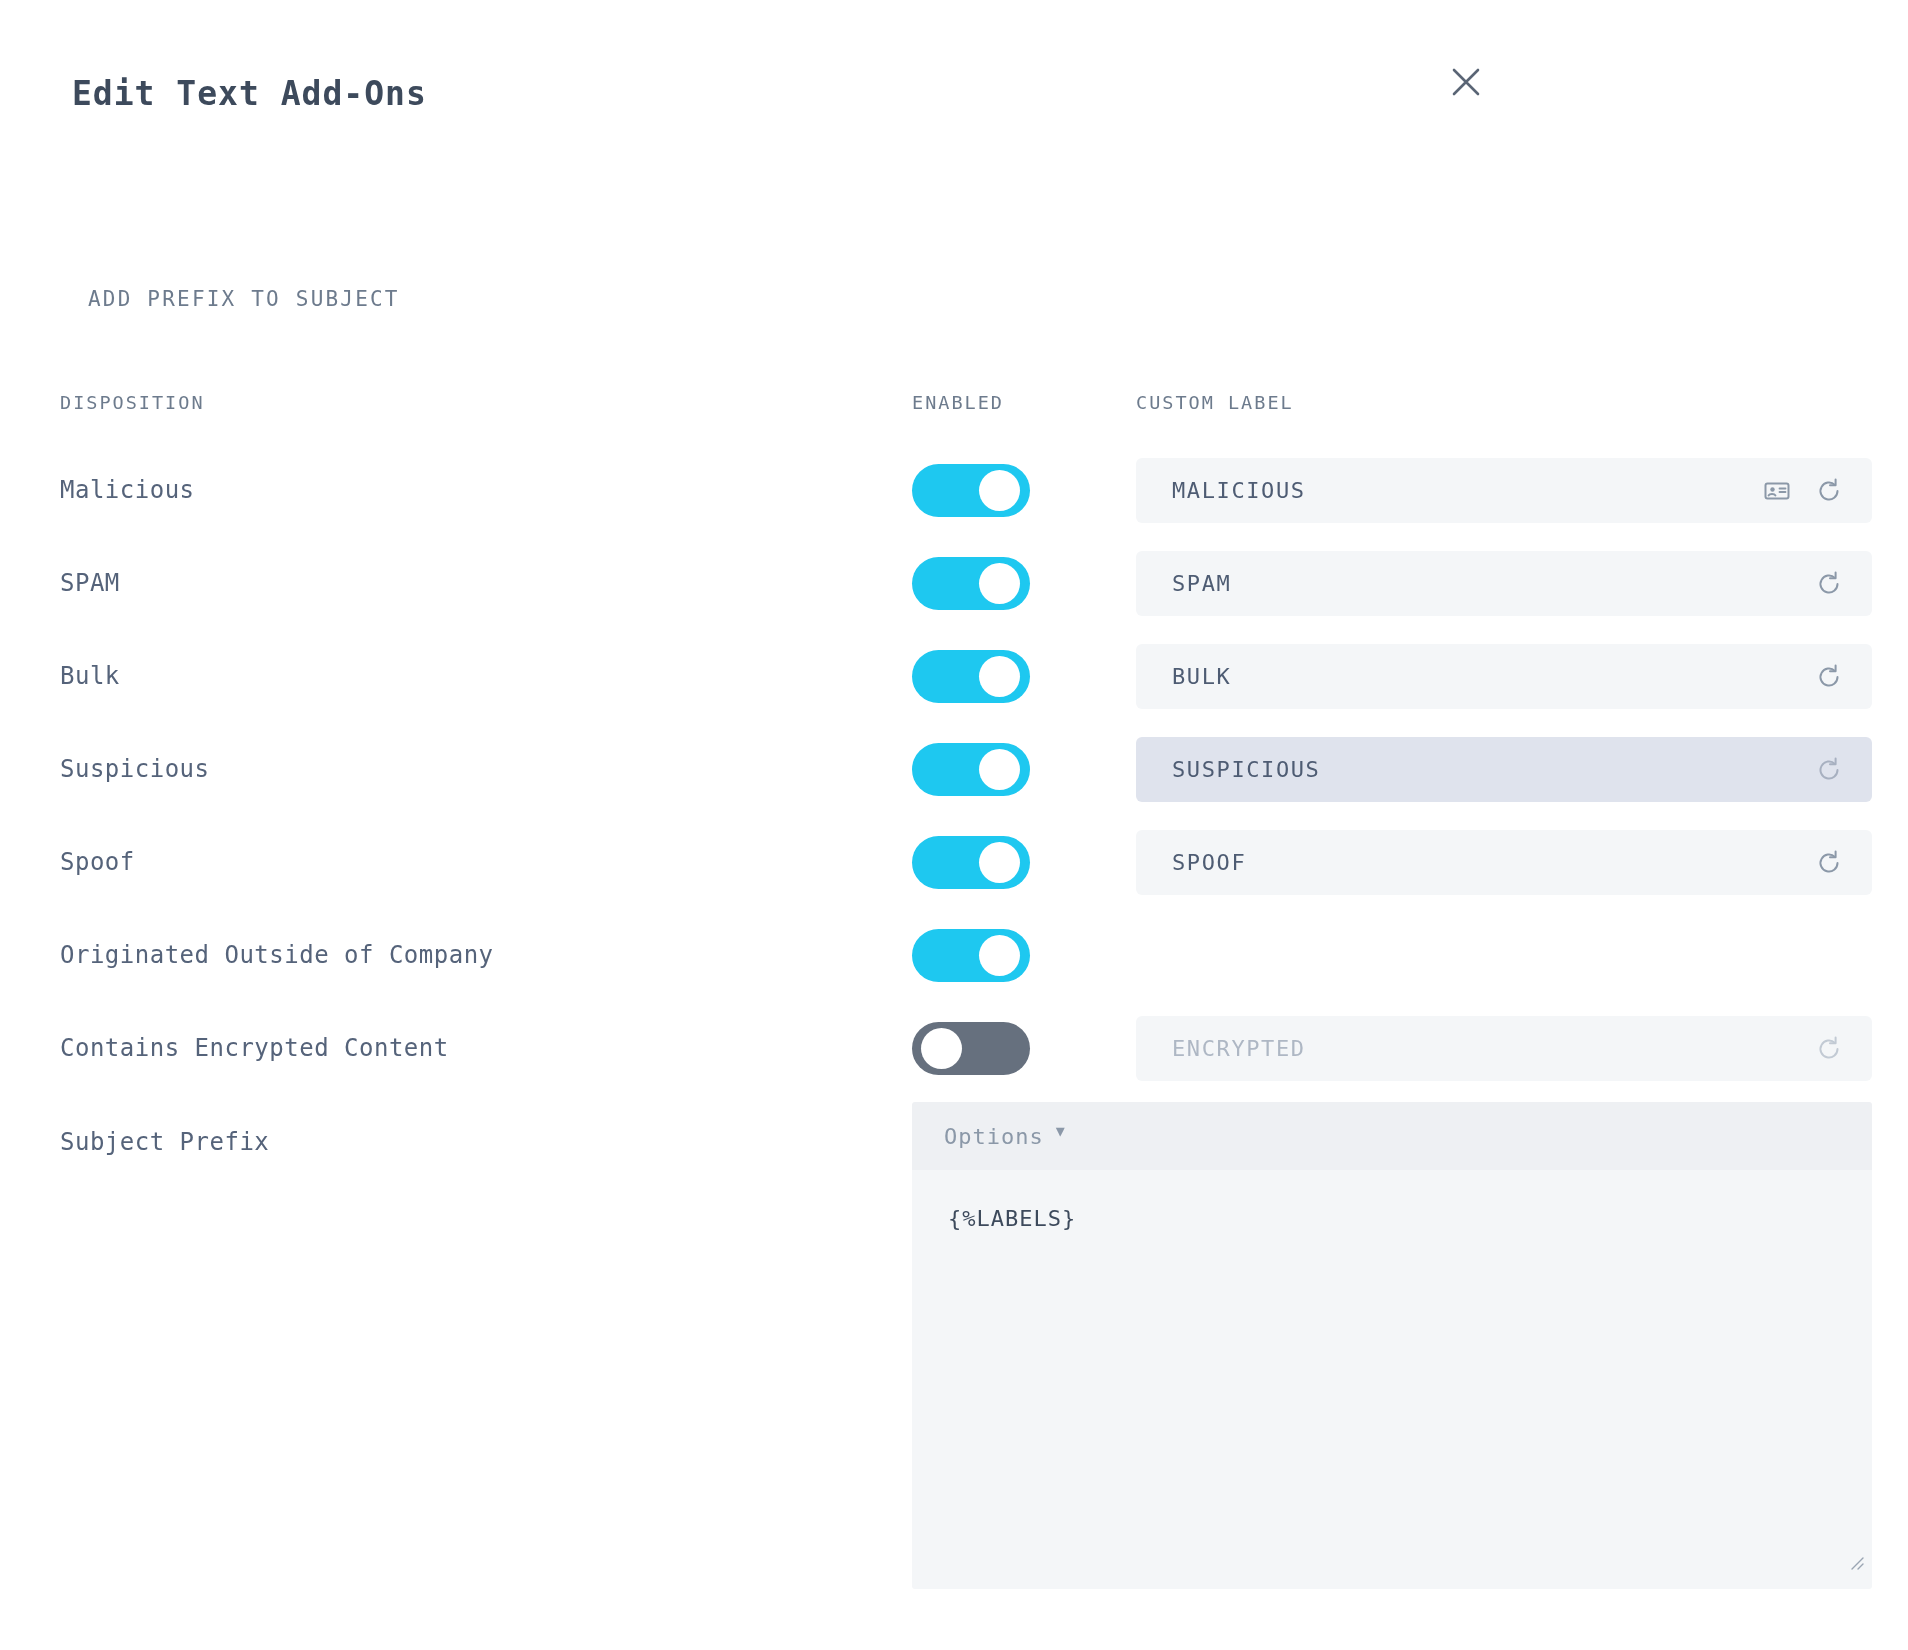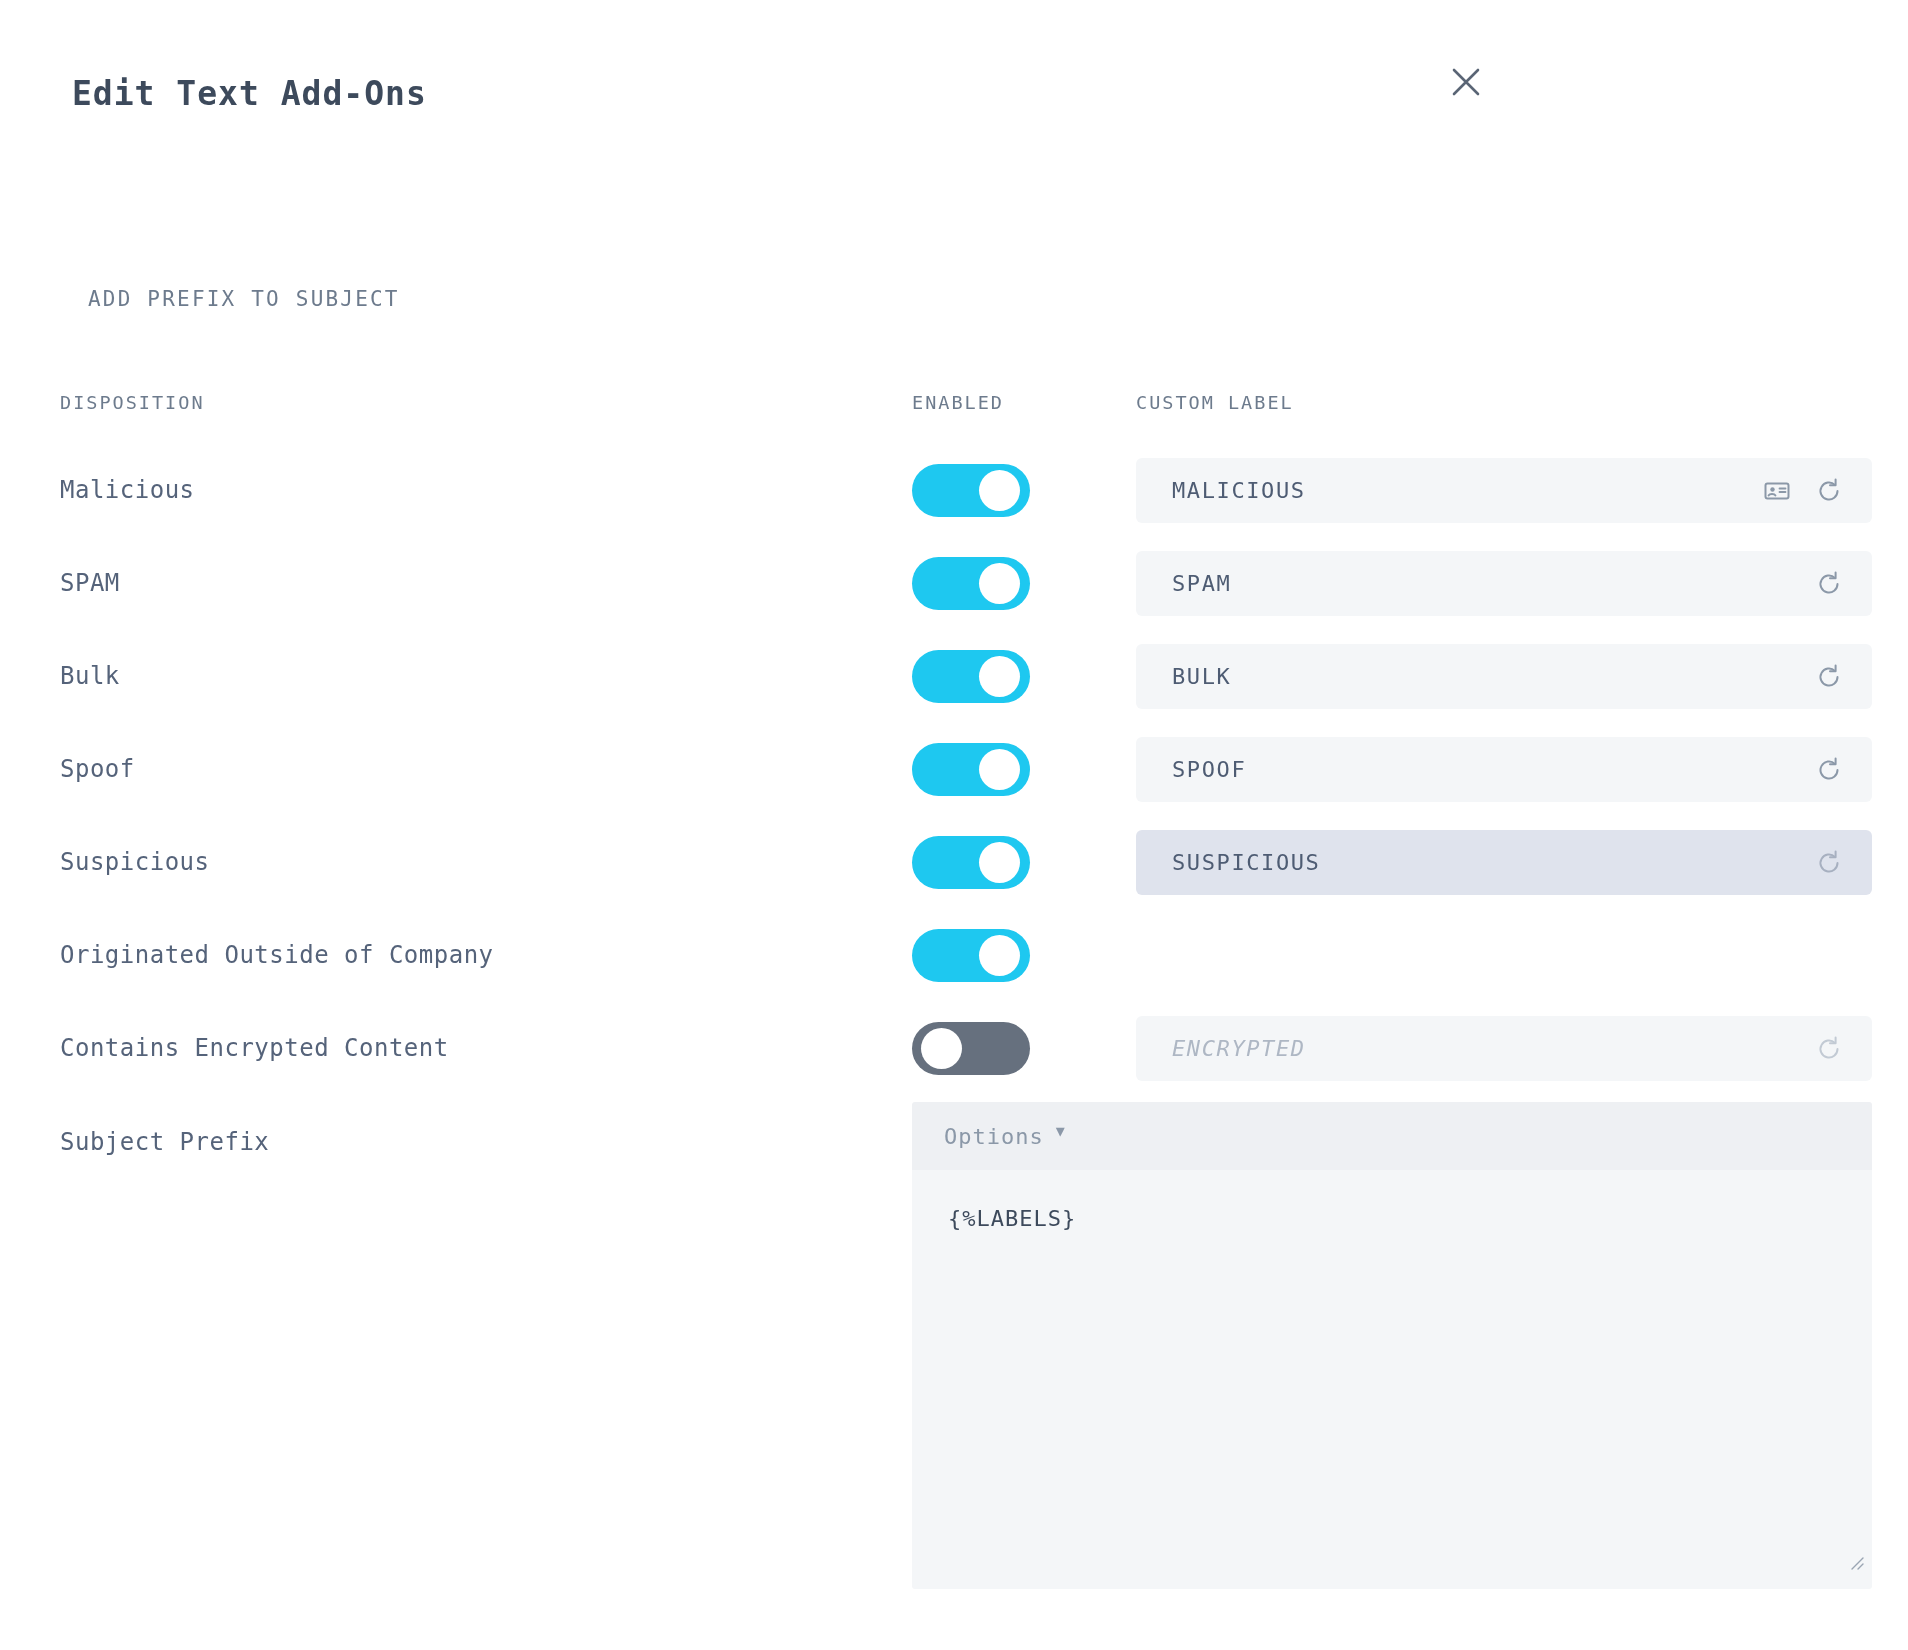--- a/index.html
+++ b/index.html
@@ -148,21 +148,20 @@
     background: #dfe3ed;
   }
   .label-field .value {
     margin-left: 36px;
     font-size: 22px;
     letter-spacing: 1.6px;
     color: #4e5c73;
   }
   .label-field.disabled .value {
     color: #aeb7c4;
-    font-style: italic;
   }
   .field-icons {
     position: absolute;
     right: 28px;
     top: 0;
     height: 100%;
     display: flex;
     align-items: center;
     gap: 22px;
   }
@@ -321,44 +320,44 @@
             <svg width="28" height="28" viewBox="0 0 28 28" aria-hidden="true">
               <path d="M22.5 14a8.5 8.5 0 1 1-2.6-6.1" stroke="currentColor" stroke-width="2" fill="none" stroke-linecap="round"></path>
               <path d="M20.6 2.6v5.6h-5.6" stroke="currentColor" stroke-width="2" fill="none" stroke-linecap="round" stroke-linejoin="round"></path>
             </svg>
           </span>
         </span>
       </div>
     </div>
 
     <div class="row">
+      <div class="row-label">Suspicious</div>
+      <div class="toggle">
+          <span class="knob"></span>
+        </div>
+      <div class="label-field highlight">
+        <span class="value">SUSPICIOUS</span>
+        <span class="field-icons">
+          <span class="ic">
+            <svg width="28" height="28" viewBox="0 0 28 28" aria-hidden="true">
+              <path d="M22.5 14a8.5 8.5 0 1 1-2.6-6.1" stroke="currentColor" stroke-width="2" fill="none" stroke-linecap="round"></path>
+              <path d="M20.6 2.6v5.6h-5.6" stroke="currentColor" stroke-width="2" fill="none" stroke-linecap="round" stroke-linejoin="round"></path>
+            </svg>
+          </span>
+        </span>
+      </div>
+    </div>
+
+    <div class="row">
       <div class="row-label">Spoof</div>
       <div class="toggle">
           <span class="knob"></span>
         </div>
       <div class="label-field">
         <span class="value">SPOOF</span>
-        <span class="field-icons">
-          <span class="ic">
-            <svg width="28" height="28" viewBox="0 0 28 28" aria-hidden="true">
-              <path d="M22.5 14a8.5 8.5 0 1 1-2.6-6.1" stroke="currentColor" stroke-width="2" fill="none" stroke-linecap="round"></path>
-              <path d="M20.6 2.6v5.6h-5.6" stroke="currentColor" stroke-width="2" fill="none" stroke-linecap="round" stroke-linejoin="round"></path>
-            </svg>
-          </span>
-        </span>
-      </div>
-    </div>
-
-    <div class="row">
-      <div class="row-label">Suspicious</div>
-      <div class="toggle">
-          <span class="knob"></span>
-        </div>
-      <div class="label-field highlight">
-        <span class="value">SUSPICIOUS</span>
         <span class="field-icons">
           <span class="ic">
             <svg width="28" height="28" viewBox="0 0 28 28" aria-hidden="true">
               <path d="M22.5 14a8.5 8.5 0 1 1-2.6-6.1" stroke="currentColor" stroke-width="2" fill="none" stroke-linecap="round"></path>
               <path d="M20.6 2.6v5.6h-5.6" stroke="currentColor" stroke-width="2" fill="none" stroke-linecap="round" stroke-linejoin="round"></path>
             </svg>
           </span>
         </span>
       </div>
     </div>

